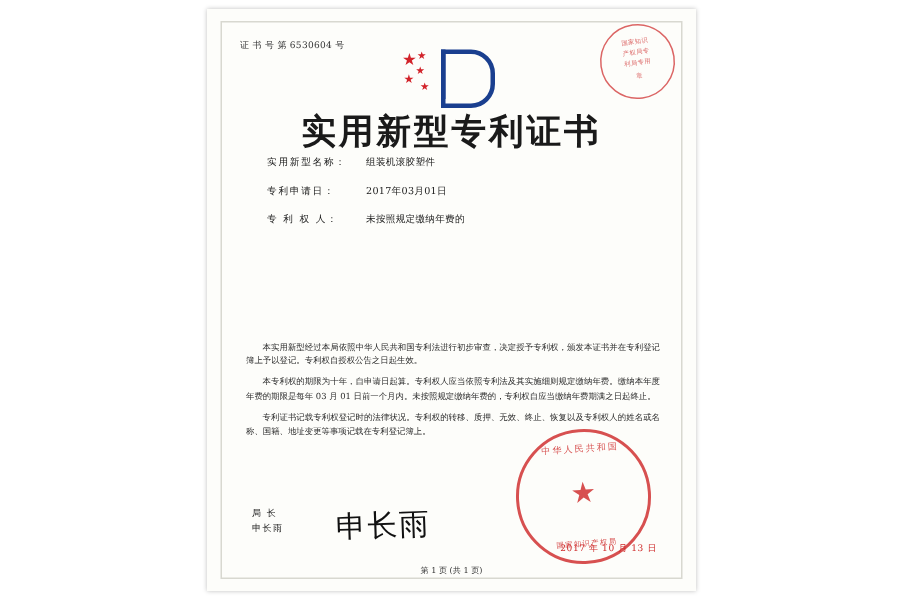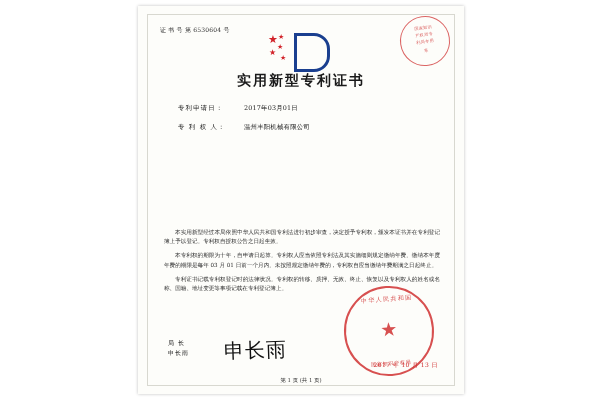--- a/index.html
+++ b/index.html
@@ -116,21 +116,21 @@
   .logo .s3 { left: 13px; top: 11px; font-size: 7px; }
   .logo .s4 { left: 5px;  top: 16px; font-size: 8px; }
   .logo .s5 { left: 16px; top: 22px; font-size: 7px; }
 
   .doc-title {
     position: absolute;
     left: 0;
     right: 0;
     top: 66px;
     text-align: center;
-    font-size: 14px;
+    font-size: 23px;
     font-weight: bold;
     letter-spacing: 2px;
     color: #1a1a1a;
     font-family: "DejaVu Serif", serif;
   }
 
   .fields {
     position: absolute;
     left: 40px;
     top: 98px;
@@ -278,26 +278,30 @@
       <div class="star s2">★</div>
       <div class="star s3">★</div>
       <div class="star s4">★</div>
       <div class="star s5">★</div>
     </div>
 
     <div class="doc-title">实用新型专利证书</div>
 
     <div class="fields">
       <div class="field-row">
+        <span class="field-label">实用新型名称：</span>
+        <span class="field-value">组装机滚胶塑件</span>
+      </div>
+      <div class="field-row">
         <span class="field-label">专利申请日：</span>
         <span class="field-value">2017年03月01日</span>
       </div>
       <div class="field-row">
         <span class="field-label">专 利 权 人：</span>
-        <span class="field-value">温州丰阳机械有限公司</span>
+        <span class="field-value">未按照规定缴纳年费的</span>
       </div>
     </div>
 
     <div class="body-text">
       <p>本实用新型经过本局依照中华人民共和国专利法进行初步审查，决定授予专利权，颁发本证书并在专利登记簿上予以登记。专利权自授权公告之日起生效。</p>
       <p>本专利权的期限为十年，自申请日起算。专利权人应当依照专利法及其实施细则规定缴纳年费。缴纳本年度年费的期限是每年 03 月 01 日前一个月内。未按照规定缴纳年费的，专利权自应当缴纳年费期满之日起终止。</p>
       <p>专利证书记载专利权登记时的法律状况。专利权的转移、质押、无效、终止、恢复以及专利权人的姓名或名称、国籍、地址变更等事项记载在专利登记簿上。</p>
     </div>
 
     <div class="sig-block">

